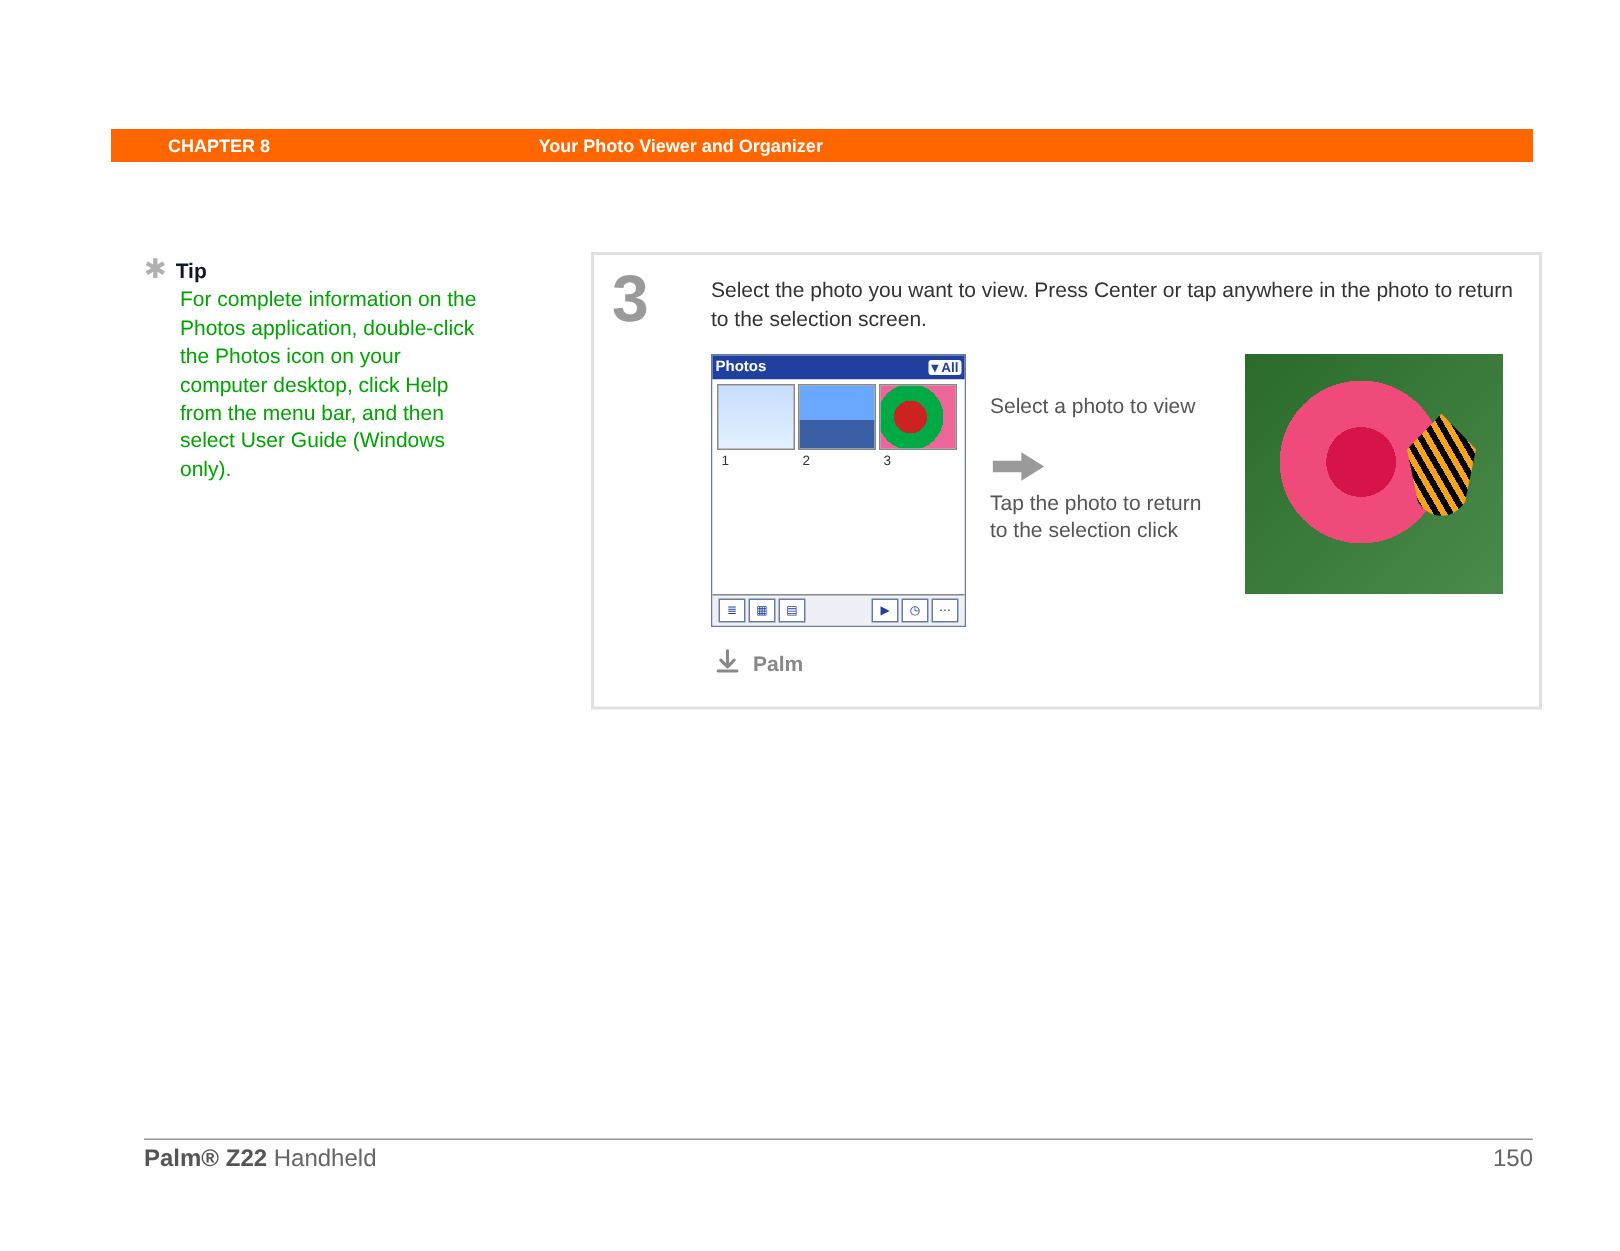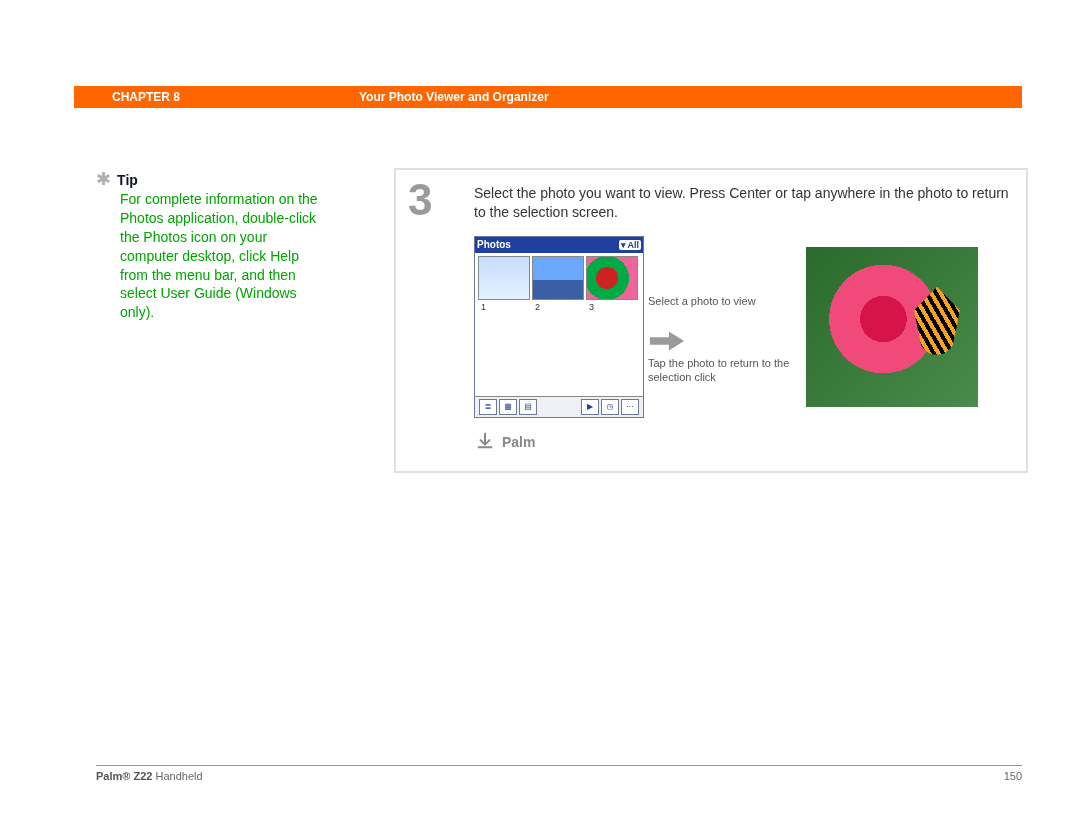--- a/index.html
+++ b/index.html
@@ -78,22 +78,22 @@
     font-weight:bold;
     width:66px;
     line-height:1;
     padding-top:0px;
   }
   .step-content { flex:1; padding-top:6px; }
   .step-text { font-size:14px; color:#333; line-height:1.35; }
   .figures {
     display:flex;
     margin-top:14px;
-    gap:4px;
-    align-items:center;
+    gap:16px;
+    align-items:flex-start;
   }
   
   .photos-app {
     width:170px;
     height:182px;
     border:1px solid #6a7a9a;
     background:#fff;
     box-sizing:border-box;
     display:flex;
     flex-direction:column;
@@ -160,21 +160,21 @@
     background:#fff;
     font-size:8px;
     color:#2040a0;
     display:flex;
     align-items:center;
     justify-content:center;
   }
   
   .callouts {
     width:150px;
-    font-size:11px;
+    font-size:14px;
     color:#555;
     position:relative;
     padding-top:26px;
   }
   .callout1 { margin-bottom:20px; line-height:1.25; }
   .big-arrow {
     margin:6px 0 4px 0;
     width:38px; height:24px;
     position:relative;
   }
@@ -208,21 +208,21 @@
   }
   .done-icon svg { width:18px; height:18px; }
   .done-label { color:#888; font-weight:bold; font-size:14px; }
   .footer {
     position:absolute;
     left:96px;
     right:58px;
     bottom:52px;
     border-top:1px solid #999;
     padding-top:4px;
-    font-size:11px;
+    font-size:16px;
     color:#666;
     display:flex;
     justify-content:space-between;
   }
   .footer .prod b { color:#555; }
   .step-shadow {
     position:absolute;
     top:172px;
     left:398px;
     width:634px;

